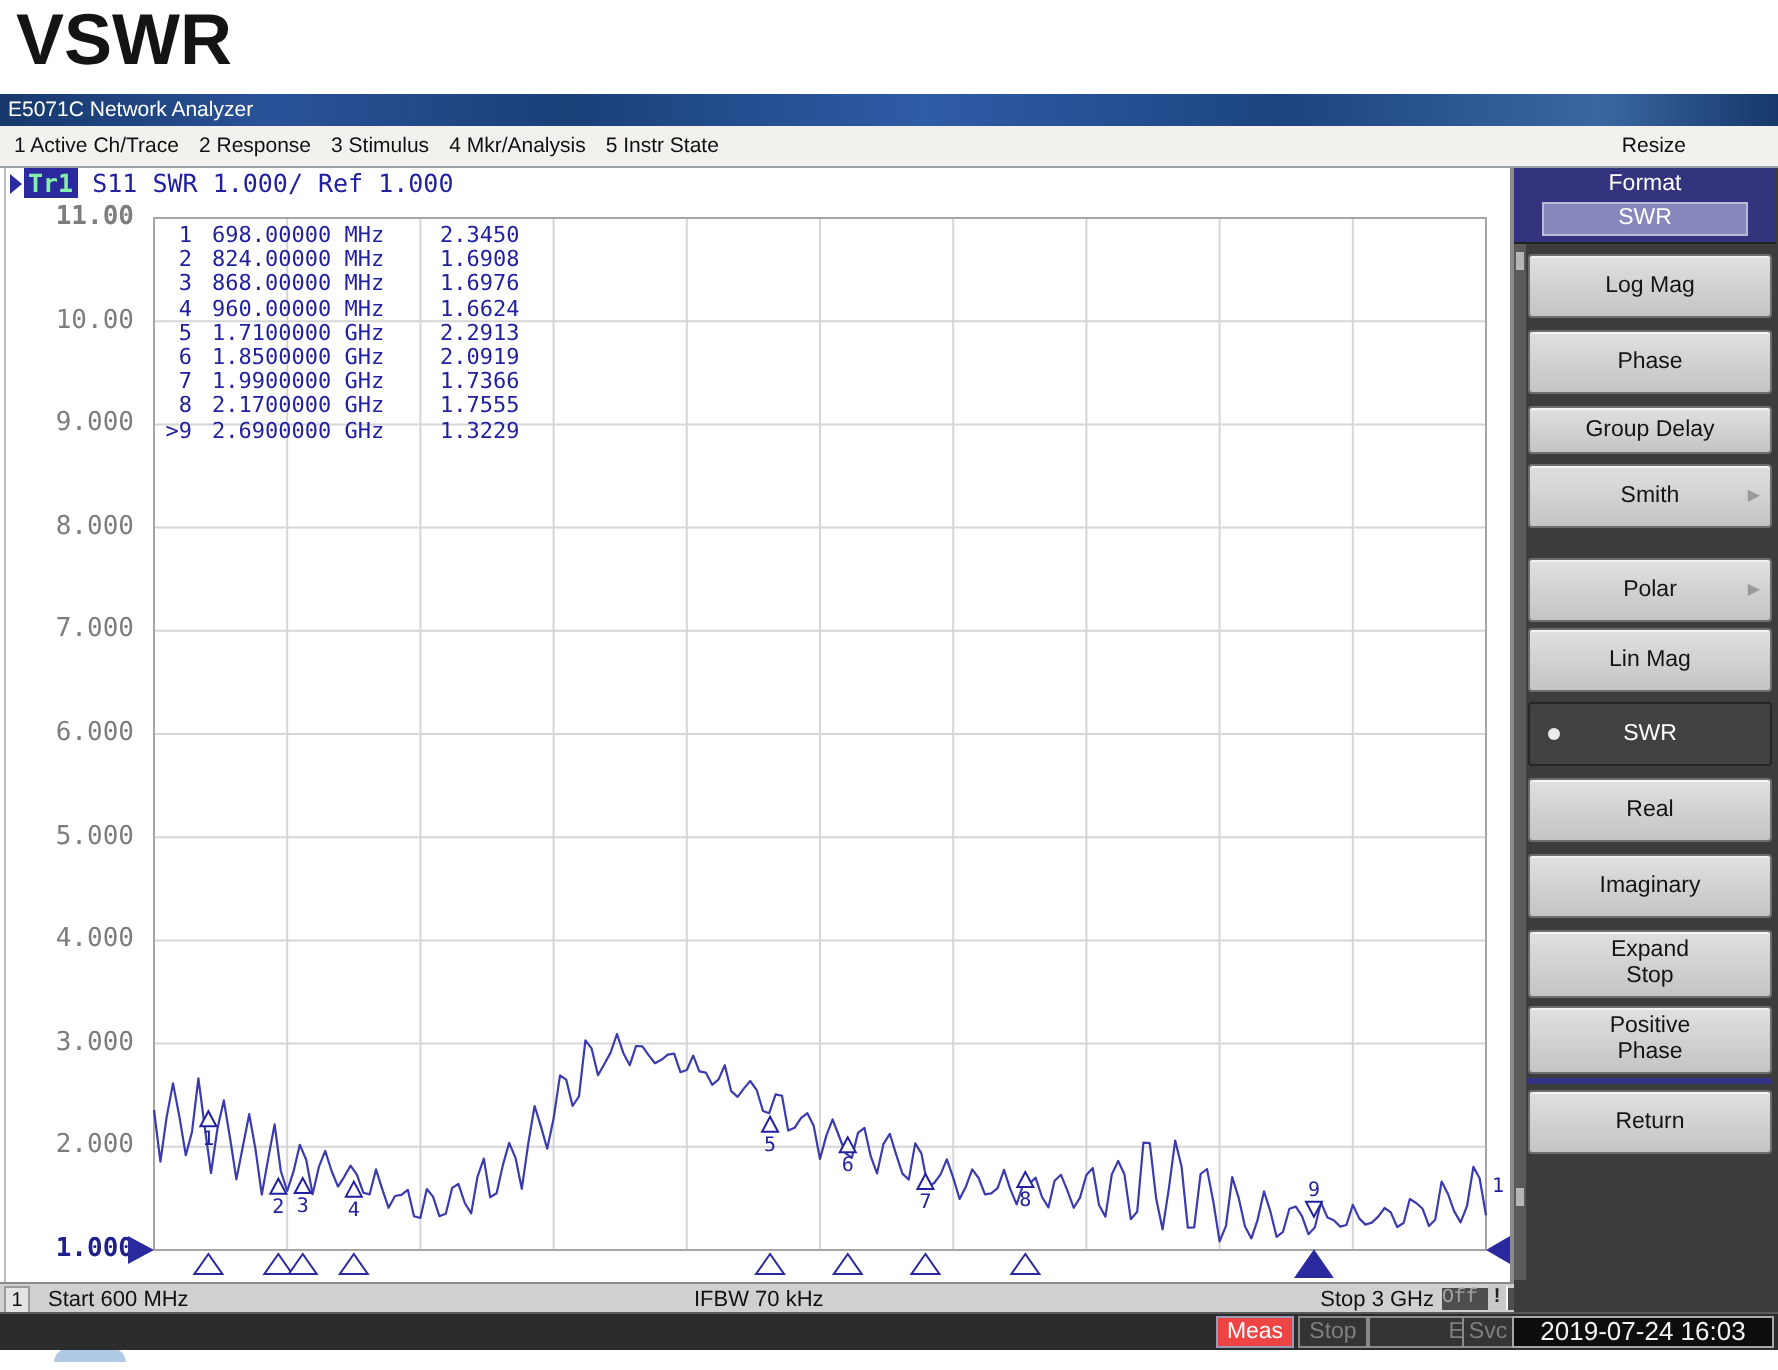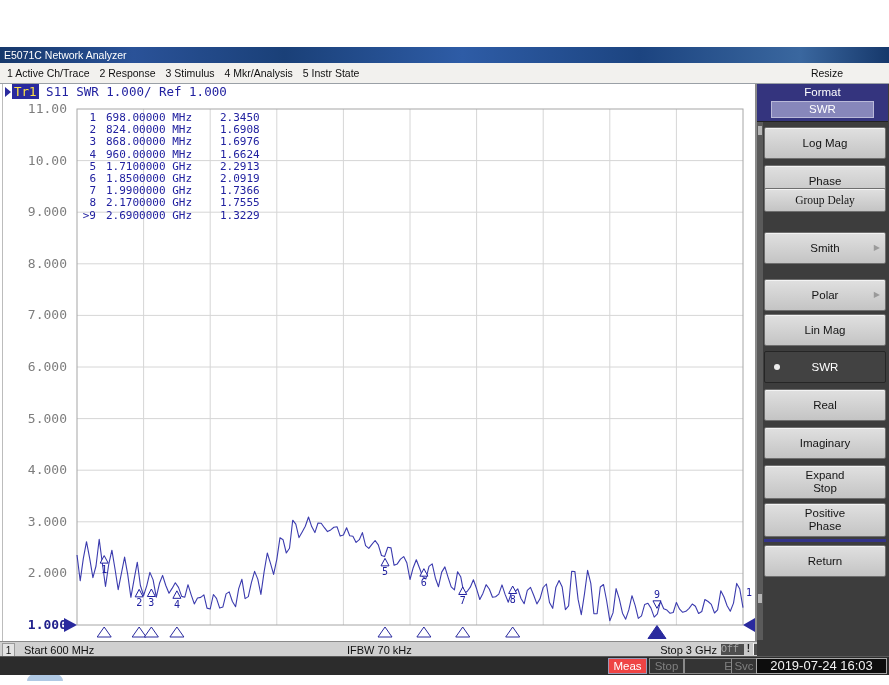--- a/index.html
+++ b/index.html
@@ -9,21 +9,21 @@
   #titlebar{left:0;top:47px;width:889px;height:16px;background:linear-gradient(90deg,#16386b 0%,#2a5298 15%,#1a4078 32%,#2e5ca6 52%,#1c4480 72%,#3a679f 90%,#16386b 100%);color:#fff;font-size:10.5px;line-height:16px;}
   #titlebar span{padding-left:4px;}
   #menubar{left:0;top:63px;width:889px;height:20px;background:#f2f1ee;border-bottom:1px solid #9aa0a6;font-size:10.5px;color:#101010;}
   .menu-item{display:inline-block;line-height:20px;margin-right:10px;}
   .menu-item:first-child{margin-left:7px;}
   #menu-resize{position:absolute;right:36px;top:0;line-height:20px;}
   #mainborder-l{left:2px;top:84px;width:1px;height:557px;background:#bcbcbc;}
   #mainborder-r{left:755px;top:84px;width:2px;height:557px;background:#8a8a8a;}
   #traceinfo{left:5px;top:84px;height:13px;font-family:"DejaVu Sans Mono",monospace;font-size:12.5px;color:#2121a0;white-space:pre;}
   #traceinfo .arrow{display:inline-block;width:0;height:0;border-left:6px solid #2a2a9e;border-top:5px solid transparent;border-bottom:5px solid transparent;margin-right:1px;vertical-align:-1px;}
-  #tr1{background:#2a2a9e;color:#fde047;padding:0 2px;font-weight:normal;}
+  #tr1{background:#2a2a9e;color:#86efac;padding:0 2px;font-weight:bold;}
   .ylabel{position:absolute;width:55px;left:12px;text-align:right;font-family:"DejaVu Sans Mono",monospace;font-size:13px;color:#7d7d7d;line-height:14px;}
   .ylabel.ref{color:#20208c;font-weight:bold;}
   #mtable{left:80px;top:112px;font-family:"DejaVu Sans Mono",monospace;font-size:11px;line-height:12.2px;color:#2121a0;white-space:pre;}
   .mrow .idx{display:inline-block;width:16px;text-align:right;}
   .mrow .freq{display:inline-block;margin-left:10px;width:104px;}
   .mrow .val{display:inline-block;margin-left:10px;}
   #chart-svg{left:0;top:84px;}
   #statusrow{left:0;top:641px;width:757px;height:15px;background:#d0d0d0;border-top:1px solid #8a8a8a;font-size:11px;color:#111;}
   #ch-box{position:absolute;left:2px;top:1px;width:11px;height:13px;background:#e3e3e3;border:1px solid #9a9a9a;text-align:center;line-height:13px;font-size:10px;}
   #start-label{position:absolute;left:24px;top:1px;line-height:14px;}
@@ -45,37 +45,38 @@
   #bottombar{left:0;top:656px;width:889px;height:18px;background:#2c2c2c;border-top:1px solid #595959;z-index:2;}
   .statbox{position:absolute;top:1px;height:14px;background:#343434;border:1px solid #8a8a8a;color:#7f7f7f;font-size:11.5px;text-align:center;line-height:14px;}
   .statbox.active{background:#ef4444;color:#fff;border-color:#9a9ab8;}
   #datetime{position:absolute;left:756px;top:1px;width:129px;height:14px;background:#0d0d0d;border:1px solid #a8a8a8;color:#f2f2f2;font-size:13px;text-align:center;line-height:14px;}
   #blue-blob{left:27px;top:671px;width:36px;height:10px;background:#b0c9e4;border-radius:18px 18px 0 0/10px 10px 0 0;z-index:1;}
 </style>
 </head>
 <body>
 
 <div class="screen">
+  <div class="abs" id="heading">VSWR</div>
 
   <div class="abs" id="titlebar">
     <span>E5071C Network Analyzer</span>
   </div>
 
   <div class="abs" id="menubar">
     <span id="menu-items"><span class="menu-item">1 Active Ch/Trace</span><span class="menu-item">2 Response</span><span class="menu-item">3 Stimulus</span><span class="menu-item">4 Mkr/Analysis</span><span class="menu-item">5 Instr State</span></span>
     <span id="menu-resize" class="menu-item">Resize</span>
   </div>
 
   <div class="abs" id="mainborder-l"></div>
   <div class="abs" id="mainborder-r"></div>
 
   <div class="abs" id="traceinfo"><span class="arrow"></span><span id="tr1">Tr1</span><span> </span><span>S11 SWR 1.000/ Ref 1.000</span></div>
 
   <div id="ylabels">
-      <div class="ylabel abs" style="top: 102px;">11.00</div>
+      <div class="ylabel abs" style="top: 102px; font-weight: bold;">11.00</div>
       <div class="ylabel abs" style="top: 153.6px;">10.00</div>
       <div class="ylabel abs" style="top: 205.2px;">9.000</div>
       <div class="ylabel abs" style="top: 256.8px;">8.000</div>
       <div class="ylabel abs" style="top: 308.4px;">7.000</div>
       <div class="ylabel abs" style="top: 360px;">6.000</div>
       <div class="ylabel abs" style="top: 411.6px;">5.000</div>
       <div class="ylabel abs" style="top: 463.2px;">4.000</div>
       <div class="ylabel abs" style="top: 514.8px;">3.000</div>
       <div class="ylabel abs" style="top: 566.4px;">2.000</div>
       <div class="ylabel abs ref" style="top: 618px;">1.000</div>
@@ -150,21 +151,21 @@
       <div id="fmt-title">Format</div>
       <div id="fmt-value">SWR</div>
     </div>
     <div id="scroll-lane">
       <div class="scroll-tick" style="top:4px"></div>
       <div class="scroll-tick" style="top:472px"></div>
     </div>
     <div id="sbtns">
         <div class="sbtn" style="top: 43px; height: 32px;">Log Mag</div>
         <div class="sbtn" style="top: 81px; height: 32px;">Phase</div>
-        <div class="sbtn" style="top: 104px; height: 24px; font-family: Liberation Serif, serif;">Group Delay</div>
+        <div class="sbtn" style="top: 119px; height: 24px;">Group Delay</div>
         <div class="sbtn" style="top: 148px; height: 32px;">Smith<span class="subarrow">▶</span></div>
         <div class="sbtn" style="top: 195px; height: 32px;">Polar<span class="subarrow">▶</span></div>
         <div class="sbtn" style="top: 230px; height: 32px;">Lin Mag</div>
         <div class="sbtn selected" style="top: 267px; height: 32px;">SWR<span class="radio"></span></div>
         <div class="sbtn" style="top: 305px; height: 32px;">Real</div>
         <div class="sbtn" style="top: 343px; height: 32px;">Imaginary</div>
         <div class="sbtn" style="top: 381px; height: 34px;">Expand
 Stop</div>
         <div class="sbtn" style="top: 419px; height: 34px;">Positive
 Phase</div>

